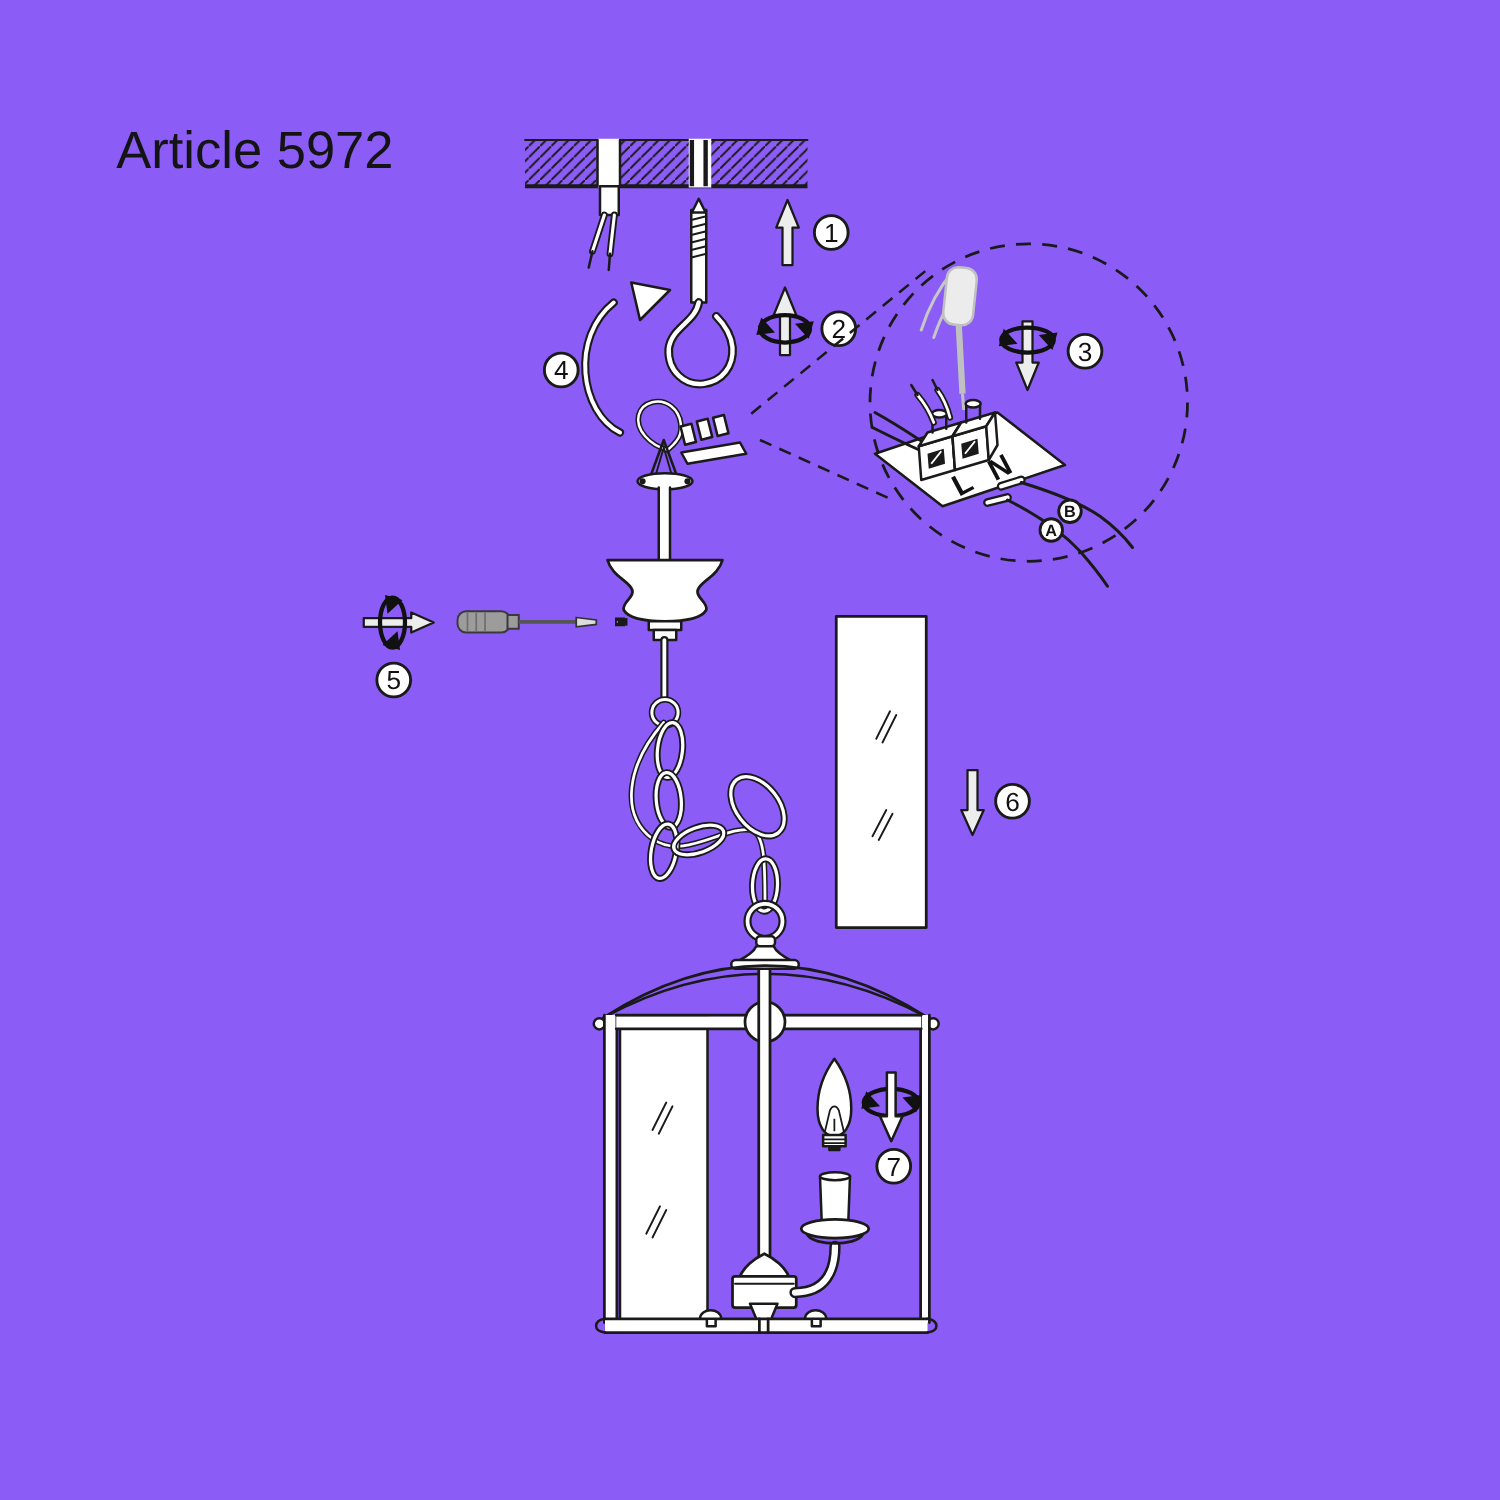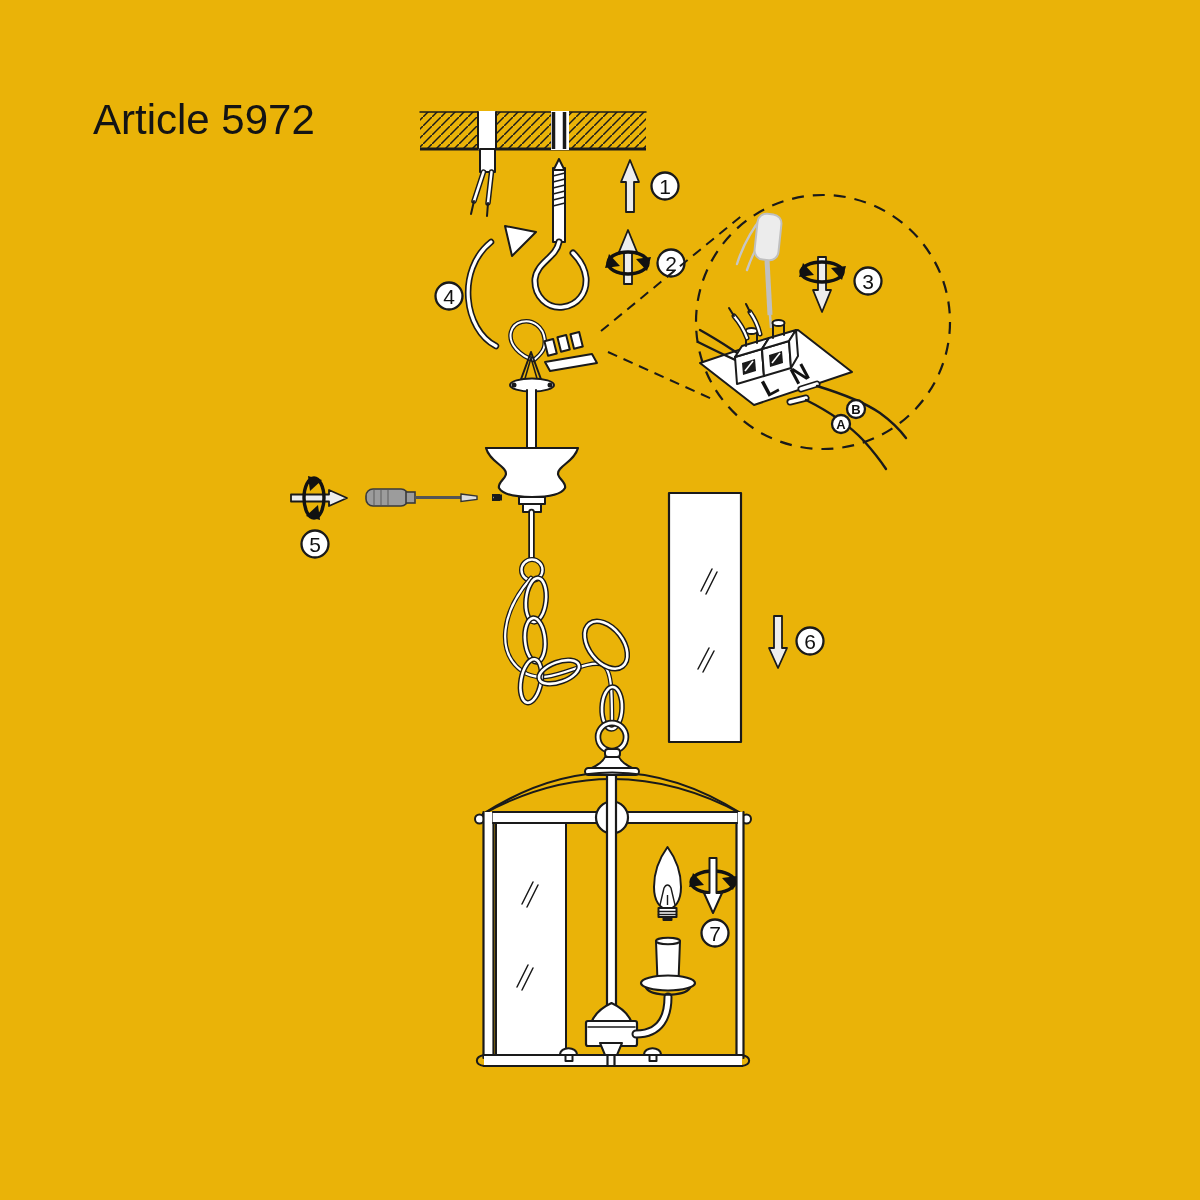--- a/index.html
+++ b/index.html
@@ -1,16 +1,16 @@
 <!DOCTYPE html>
 <html><head>
 <meta charset="utf-8">
 <style>
   html,body{margin:0;padding:0;background:#fff;}
-  .page{position:relative;width:1200px;height:1200px;background:#eab308;overflow:hidden;
+  .page{position:relative;width:1200px;height:1200px;background:#8b5cf6;overflow:hidden;
         font-family:"Liberation Sans",sans-serif;}
   svg{display:block}
   .ln{fill:none;stroke:#1a1a1a;stroke-width:2;stroke-linecap:round;stroke-linejoin:round}
   .ln15{fill:none;stroke:#1a1a1a;stroke-width:1.5;stroke-linecap:round}
   .ln22{fill:none;stroke:#1a1a1a;stroke-width:2.2;stroke-linecap:round;stroke-linejoin:round}
   .ln24{fill:none;stroke:#1a1a1a;stroke-width:2.4;stroke-linecap:round}
   .ln3{fill:none;stroke:#1a1a1a;stroke-width:3.2;stroke-linecap:butt}
   .wfill{fill:#fff;stroke:#1a1a1a;stroke-width:2.2;stroke-linejoin:round}
   .wfill2{fill:#fff;stroke:#1a1a1a;stroke-width:2;stroke-linejoin:round}
   .dash{fill:none;stroke:#1a1a1a;stroke-width:2.2;stroke-dasharray:12 9}

